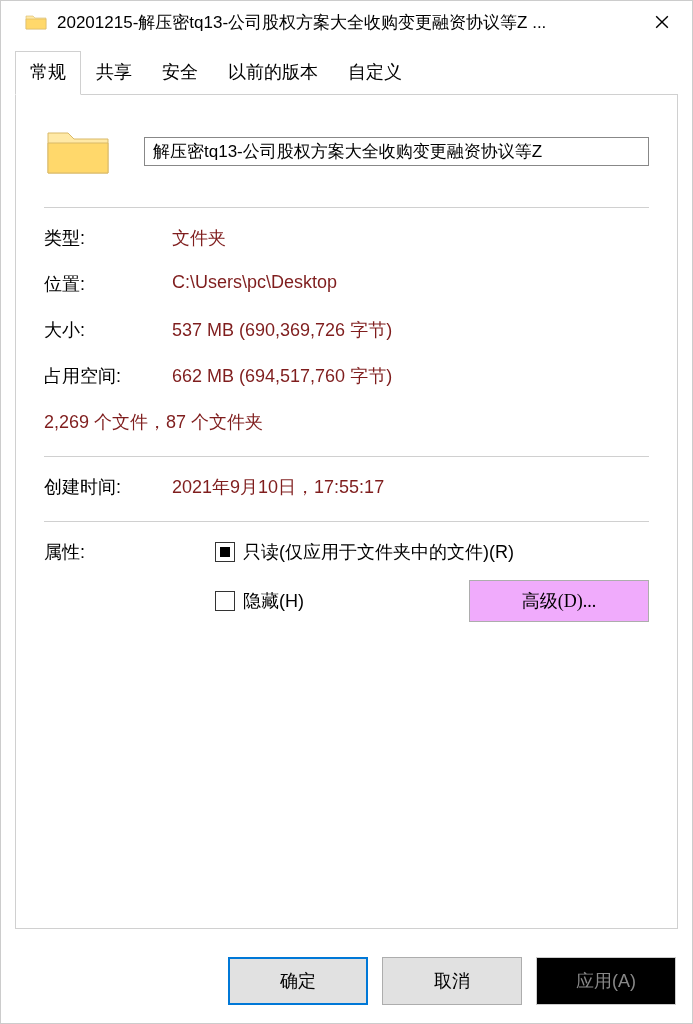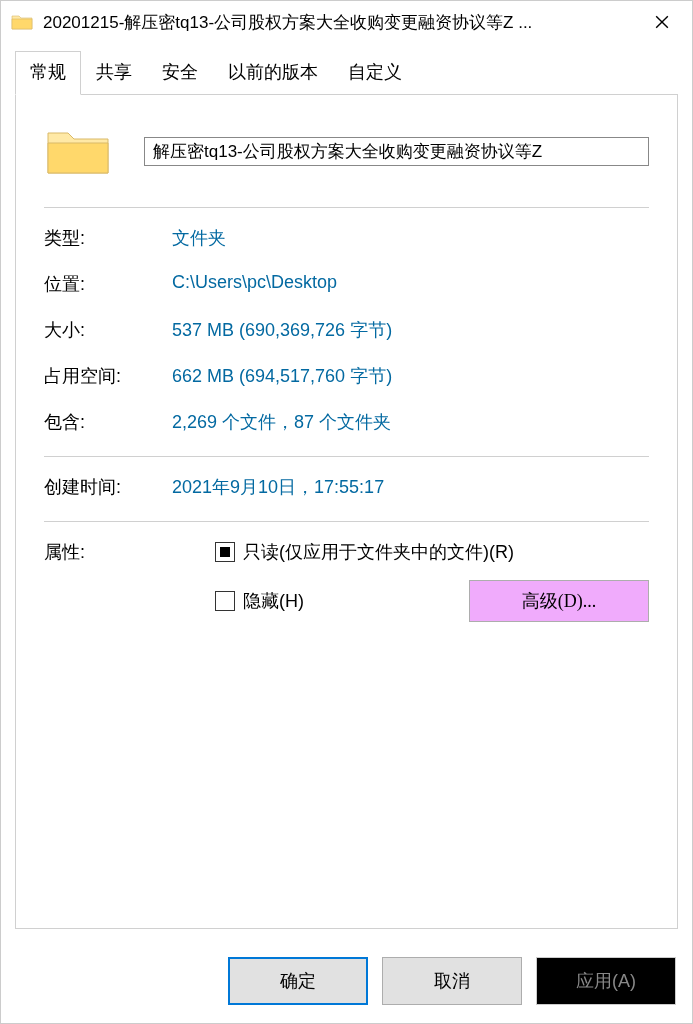--- a/index.html
+++ b/index.html
@@ -19,21 +19,21 @@
       width: 693px;
       height: 1024px;
       border: 1px solid #ccc;
       background: #fff;
       display: flex;
       flex-direction: column;
     }
     .titlebar {
       display: flex;
       align-items: center;
-      padding: 6px 10px 4px 10px;
+      padding: 6px 10px 4px 24px;
       height: 40px;
     }
     .titlebar .folder-icon {
       width: 22px;
       height: 18px;
       margin-right: 10px;
       flex-shrink: 0;
     }
     .titlebar .title-text {
       flex: 1;
@@ -114,21 +114,21 @@
       margin-bottom: 22px;
     }
     .info-label {
       width: 128px;
       flex-shrink: 0;
       font-size: 18px;
       color: #000;
     }
     .info-value {
       font-size: 18px;
-      color: #0369a1;
+      color: #7f1d1d;
     }
     .checkbox-row {
       display: flex;
       align-items: center;
       margin-bottom: 16px;
       padding-left: 43px;
     }
     .checkbox-box {
       width: 20px;
       height: 20px;
@@ -258,21 +258,20 @@
       <span class="info-label">大小:</span>
       <span class="info-value">537 MB (690,369,726 字节)</span>
     </div>
 
     <div class="info-row">
       <span class="info-label">占用空间:</span>
       <span class="info-value">662 MB (694,517,760 字节)</span>
     </div>
 
     <div class="info-row">
-      <span class="info-label">包含:</span>
       <span class="info-value">2,269 个文件，87 个文件夹</span>
     </div>
 
     <hr class="divider">
 
     <div class="info-row">
       <span class="info-label">创建时间:</span>
       <span class="info-value">2021年9月10日，17:55:17</span>
     </div>
 

